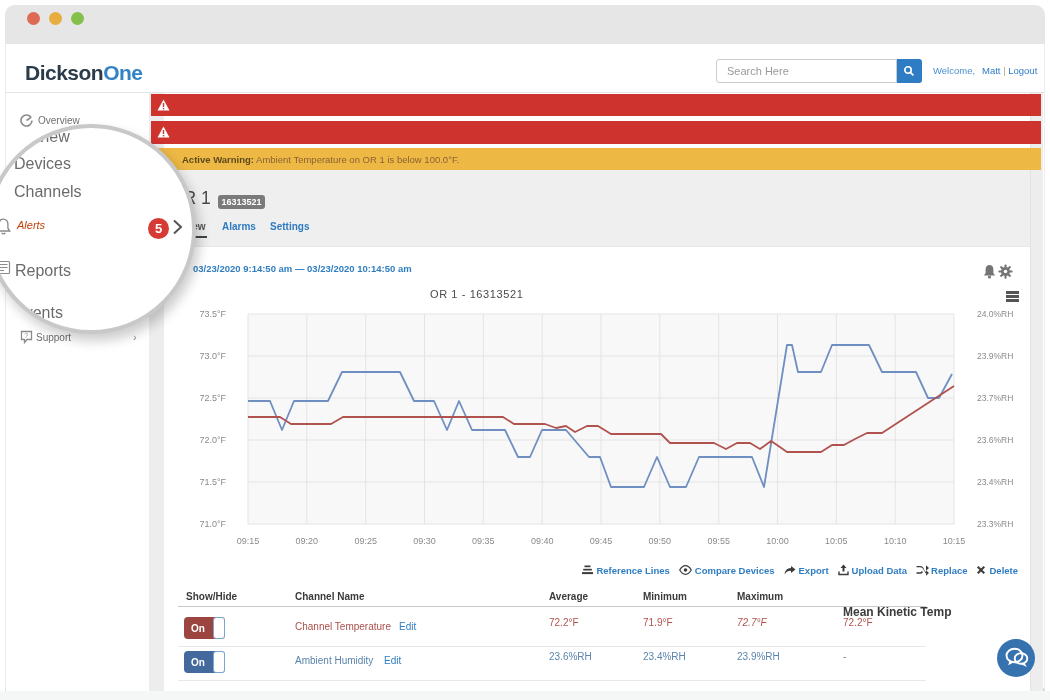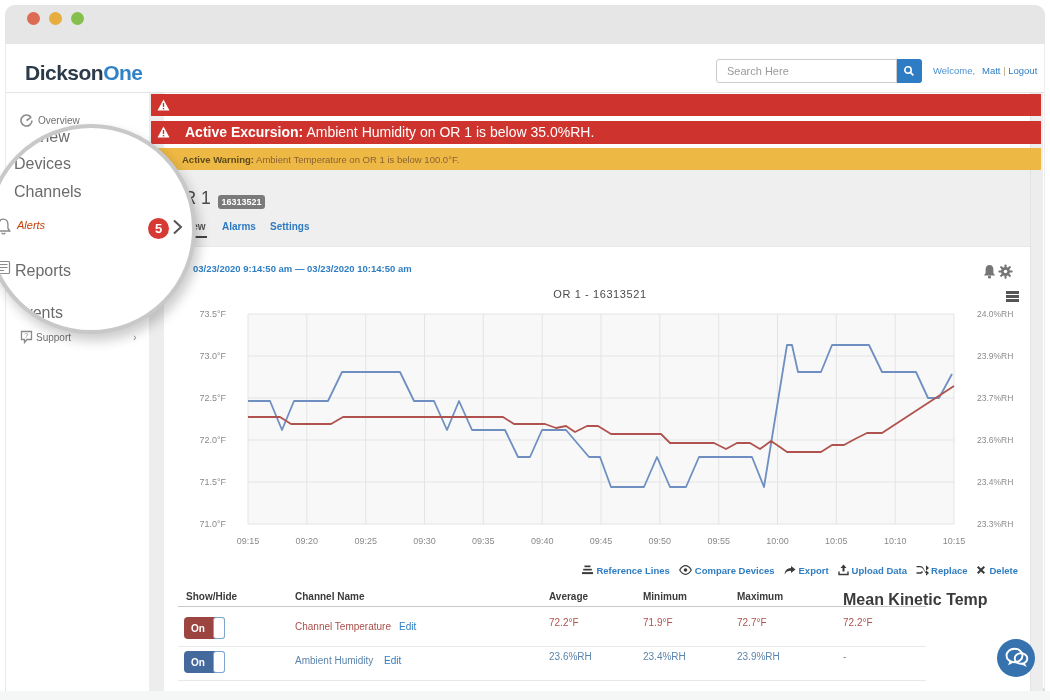--- a/index.html
+++ b/index.html
@@ -47,21 +47,20 @@
   <svg class="abs" style="left:157px;top:99px;" width="13" height="12" viewBox="0 0 13 12">
       <path d="M6.5 0.5 L12.5 11.5 L0.5 11.5 Z" fill="#fff"></path>
       <rect x="5.8" y="4" width="1.4" height="4" fill="#ce332e"></rect>
       <rect x="5.8" y="9" width="1.4" height="1.4" fill="#ce332e"></rect>
     </svg>
   <svg class="abs" style="left:157px;top:126px;" width="13" height="12" viewBox="0 0 13 12">
       <path d="M6.5 0.5 L12.5 11.5 L0.5 11.5 Z" fill="#fff"></path>
       <rect x="5.8" y="4" width="1.4" height="4" fill="#ce332e"></rect>
       <rect x="5.8" y="9" width="1.4" height="1.4" fill="#ce332e"></rect>
     </svg>
-  <div class="abs" style="left:185px;top:124px;font-size:14px;color:#fff;white-space:nowrap;"><b>Active Excursion:</b> Ambient Humidity on OR 1 is below 35.0%RH.</div>
   <div class="abs" style="left:182px;top:154px;font-size:9.5px;color:#8a6235;white-space:nowrap;"><b style="color:#5c4a1c;">Active Warning:</b> Ambient Temperature on OR 1 is below 100.0°F.</div>
 
   <div class="abs" style="left:170px;top:188px;font-size:17.5px;color:#4a4a4a;">OR 1</div>
   <div class="abs" style="left:218px;top:195px;width:47px;height:14px;background:#7a7a7a;border-radius:3px;color:#fff;font-size:9px;font-weight:bold;text-align:center;line-height:14px;">16313521</div>
   <div class="abs" style="left:161px;top:221px;font-size:10px;font-weight:bold;color:#555;">Overview</div>
   <div class="abs" style="left:161px;top:236px;width:46px;height:2px;background:#444;"></div>
   <div class="abs" style="left:222px;top:221px;font-size:10px;font-weight:bold;color:#2e7ac0;">Alarms</div>
   <div class="abs" style="left:270px;top:221px;font-size:10px;font-weight:bold;color:#2e7ac0;">Settings</div>
 
   <div class="abs" style="left:164px;top:246px;width:866px;height:445px;background:#fff;border-top:1px solid #e8e8e8;box-sizing:border-box;"></div>
@@ -84,21 +83,21 @@
           <rect x="0.4" y="6.9" width="3.6" height="2.2" rx="0.8" transform="rotate(45 8 8)"></rect>
           <rect x="12" y="6.9" width="3.6" height="2.2" rx="0.8" transform="rotate(45 8 8)"></rect>
         </g>
       </g>
       <circle cx="8" cy="8" r="1.9" fill="#fff"></circle>
     </svg>
   <div class="abs" style="left:1006px;top:291px;width:13px;height:2.5px;background:#555;"></div>
   <div class="abs" style="left:1006px;top:295px;width:13px;height:2.5px;background:#555;"></div>
   <div class="abs" style="left:1006px;top:299px;width:13px;height:2.5px;background:#555;"></div>
 
-  <div class="abs" style="left:430px;top:288px;width:340px;font-size:11px;color:#4a4a4a;letter-spacing:0.6px;text-align:center;">OR 1 - 16313521</div>
+  <div class="abs" style="left:430px;top:288px;width:340px;font-size:11px;color:#4a4a4a;letter-spacing:0.6px;">OR 1 - 16313521</div>
   <svg class="abs" style="left:164px;top:300px;" width="864" height="260" viewBox="164 300 864 260">
     <rect x="248" y="314" width="706" height="210" fill="#f8f8f8"></rect>
     <g stroke="#e4e4e4" stroke-width="1">
       <line x1="248" y1="314" x2="954" y2="314"></line>
         <line x1="248" y1="356" x2="954" y2="356"></line>
         <line x1="248" y1="398" x2="954" y2="398"></line>
         <line x1="248" y1="440" x2="954" y2="440"></line>
         <line x1="248" y1="482" x2="954" y2="482"></line>
         <line x1="248" y1="524" x2="954" y2="524"></line>
       <line x1="248" y1="314" x2="248" y2="524"></line>
@@ -178,37 +177,37 @@
     <span style="display:flex;align-items:center;gap:3px;"><svg width="10" height="10" viewBox="0 0 10 10">
           <path d="M1 2.4 L2.4 1 L5 3.6 L7.6 1 L9 2.4 L6.4 5 L9 7.6 L7.6 9 L5 6.4 L2.4 9 L1 7.6 L3.6 5 Z" fill="#3b3b3b"></path>
         </svg>Delete</span>
   </div>
 
   <div class="abs" style="left:186px;top:591px;font-size:10px;font-weight:bold;color:#3b3b3b;">Show/Hide</div>
   <div class="abs" style="left:295px;top:591px;font-size:10px;font-weight:bold;color:#3b3b3b;">Channel Name</div>
   <div class="abs" style="left:549px;top:591px;font-size:10px;font-weight:bold;color:#3b3b3b;">Average</div>
   <div class="abs" style="left:643px;top:591px;font-size:10px;font-weight:bold;color:#3b3b3b;">Minimum</div>
   <div class="abs" style="left:737px;top:591px;font-size:10px;font-weight:bold;color:#3b3b3b;">Maximum</div>
-  <div class="abs" style="left:843px;top:591px;font-size:16px;font-weight:bold;color:#3b3b3b;">Mean Kinetic Temp</div>
+  <div class="abs" style="left:843px;top:605px;font-size:12px;font-weight:bold;color:#3b3b3b;">Mean Kinetic Temp</div>
   <div class="abs" style="left:178px;top:606px;width:748px;height:1px;background:#c9c9c9;"></div>
   <div class="abs" style="left:178px;top:646px;width:748px;height:1px;background:#e8e8e8;"></div>
   <div class="abs" style="left:178px;top:680px;width:748px;height:1px;background:#e8e8e8;"></div>
 
   <div class="abs" style="left:184px;top:617px;width:41px;height:22px;background:#9c4540;border-radius:4px;"></div>
   <div class="abs" style="left:213px;top:617px;width:12px;height:22px;background:#fff;border:1px solid #7aa6d0;border-radius:3px;box-sizing:border-box;"></div>
   <div class="abs" style="left:191px;top:623px;font-size:10px;font-weight:bold;color:#fff;">On</div>
   <div class="abs" style="left:184px;top:651px;width:41px;height:22px;background:#44699d;border-radius:4px;"></div>
   <div class="abs" style="left:213px;top:651px;width:12px;height:22px;background:#fff;border:1px solid #7aa6d0;border-radius:3px;box-sizing:border-box;"></div>
   <div class="abs" style="left:191px;top:657px;font-size:10px;font-weight:bold;color:#fff;">On</div>
 
   <div class="abs" style="left:295px;top:621px;font-size:10px;color:#a94f4b;">Channel Temperature</div>
   <div class="abs" style="left:399px;top:621px;font-size:10px;color:#2f7dc2;">Edit</div>
   <div class="abs" style="left:549px;top:617px;font-size:10px;color:#b0534e;">72.2°F</div>
   <div class="abs" style="left:643px;top:617px;font-size:10px;color:#b0534e;">71.9°F</div>
-  <div class="abs" style="left:737px;top:617px;font-size:10px;color:#b0534e;">72.7°F</div>
+  <div class="abs" style="left:737px;top:617px;font-size:10px;color:#b0534e;font-style:italic;">72.7°F</div>
   <div class="abs" style="left:843px;top:617px;font-size:10px;color:#b0534e;">72.2°F</div>
 
   <div class="abs" style="left:295px;top:655px;font-size:10px;color:#5b84ad;">Ambient Humidity</div>
   <div class="abs" style="left:384px;top:655px;font-size:10px;color:#2f7dc2;">Edit</div>
   <div class="abs" style="left:549px;top:651px;font-size:10px;color:#5b84ad;">23.6%RH</div>
   <div class="abs" style="left:643px;top:651px;font-size:10px;color:#5b84ad;">23.4%RH</div>
   <div class="abs" style="left:737px;top:651px;font-size:10px;color:#5b84ad;">23.9%RH</div>
   <div class="abs" style="left:843px;top:651px;font-size:10px;color:#5b84ad;">-</div>
 
   <div class="abs" style="left:997px;top:639px;width:38px;height:38px;border-radius:50%;background:#3672ae;"></div>

